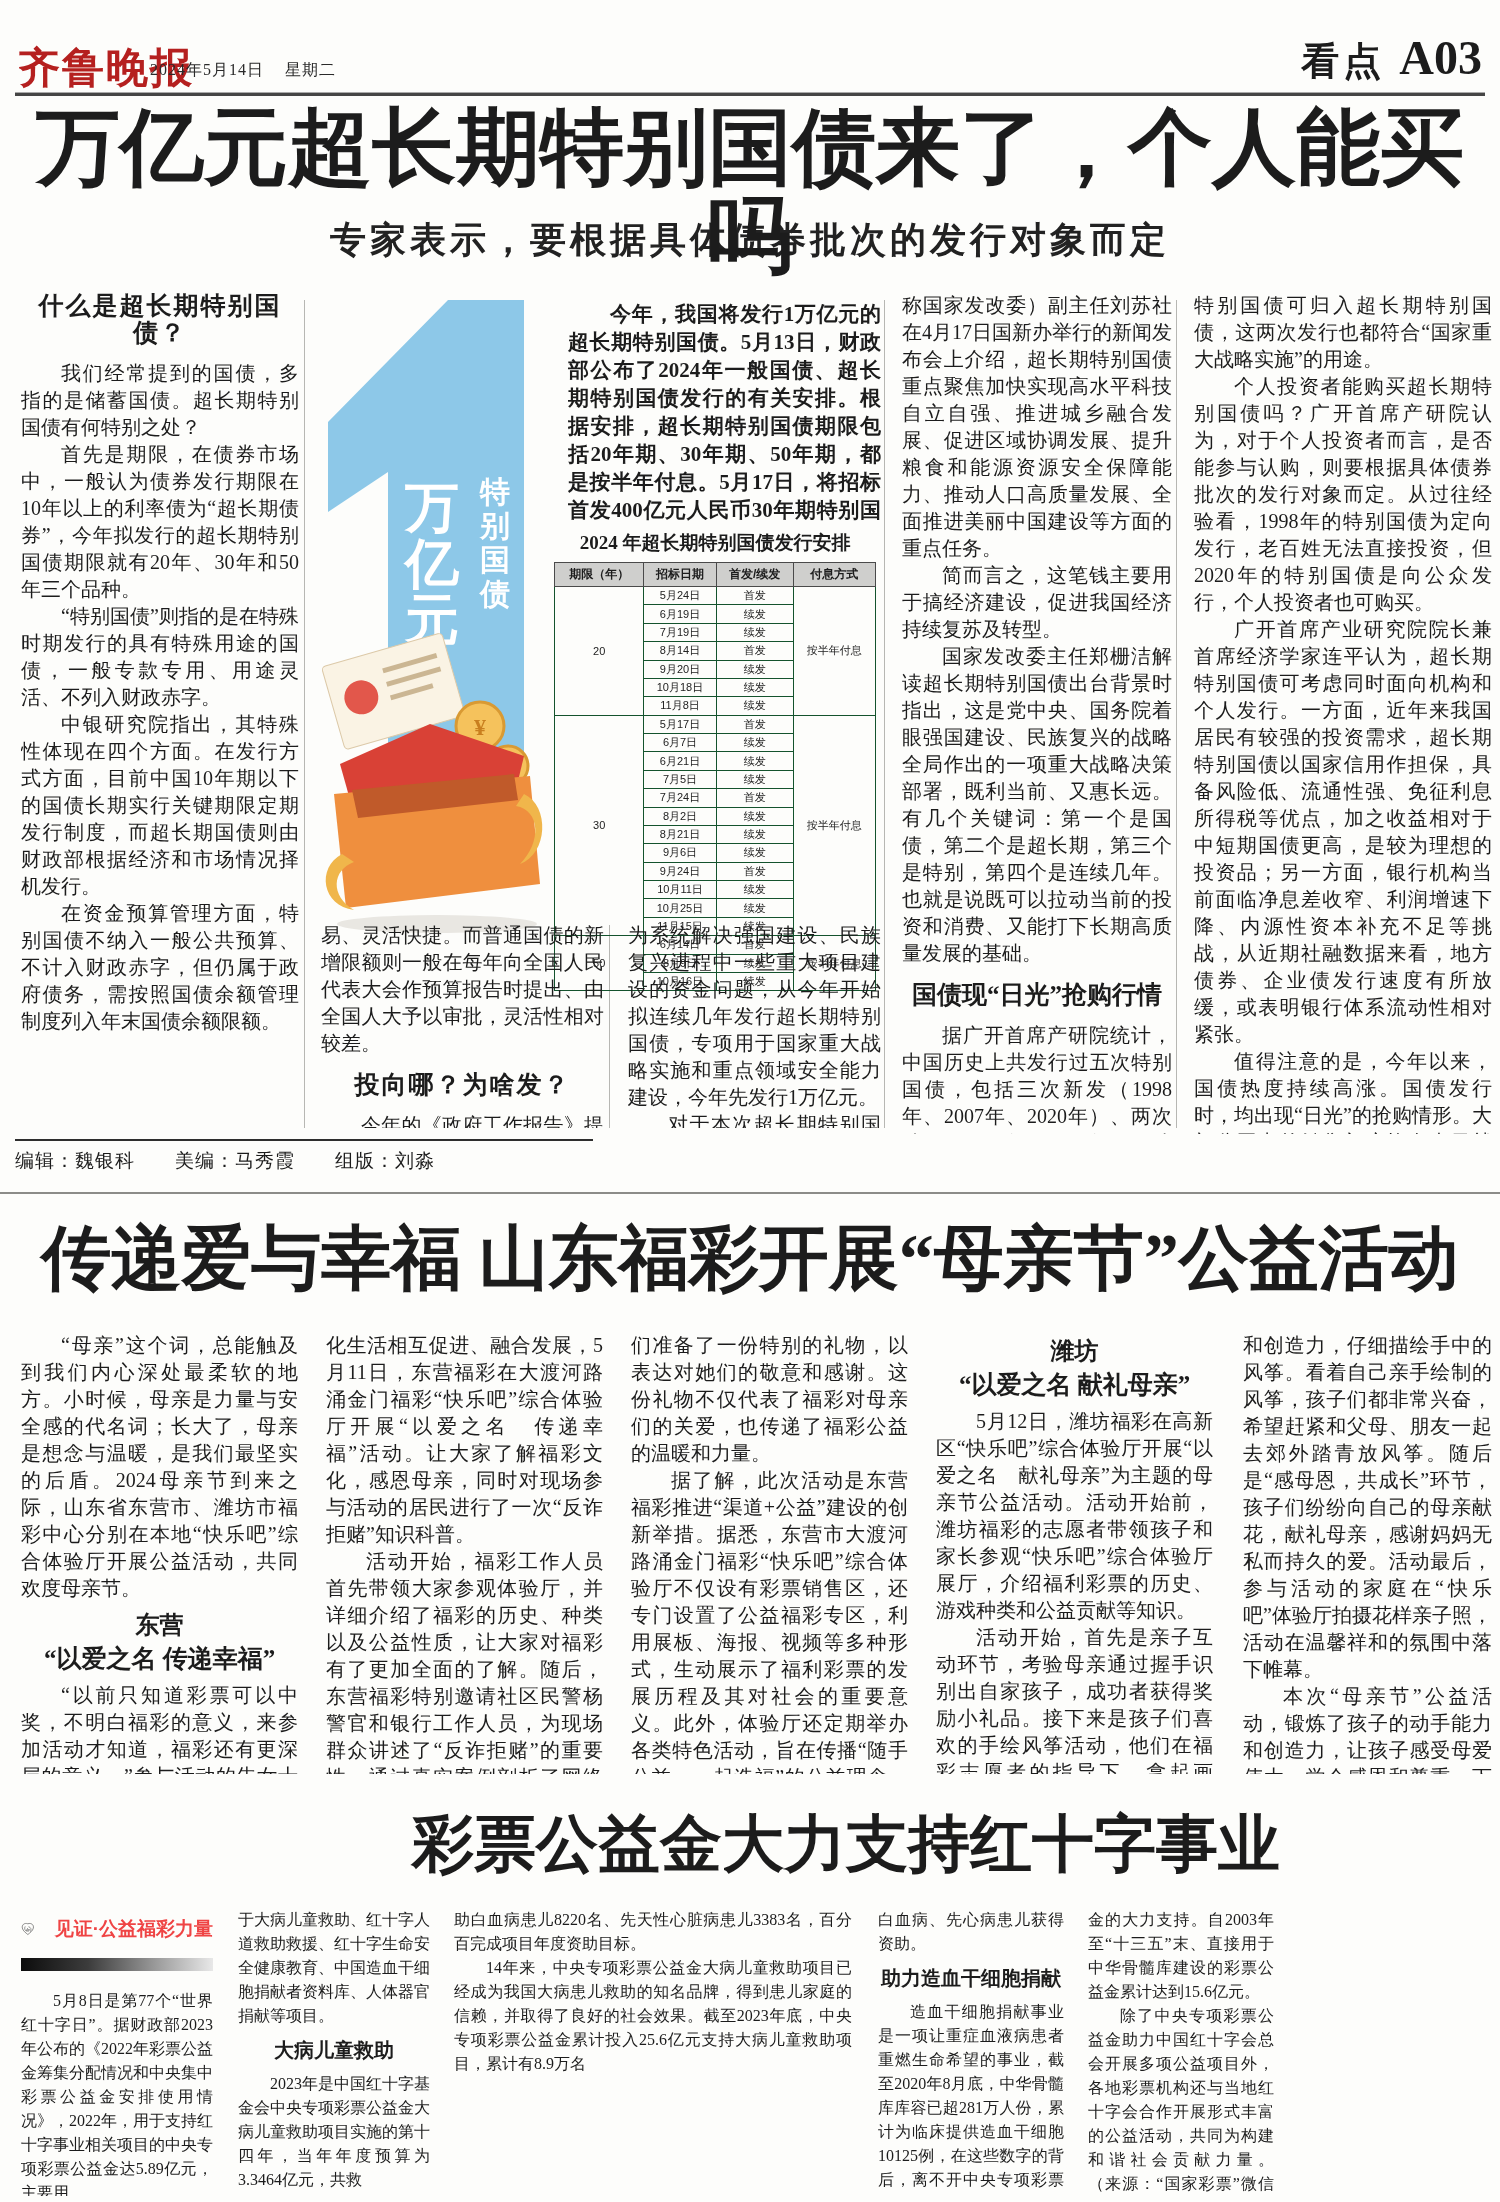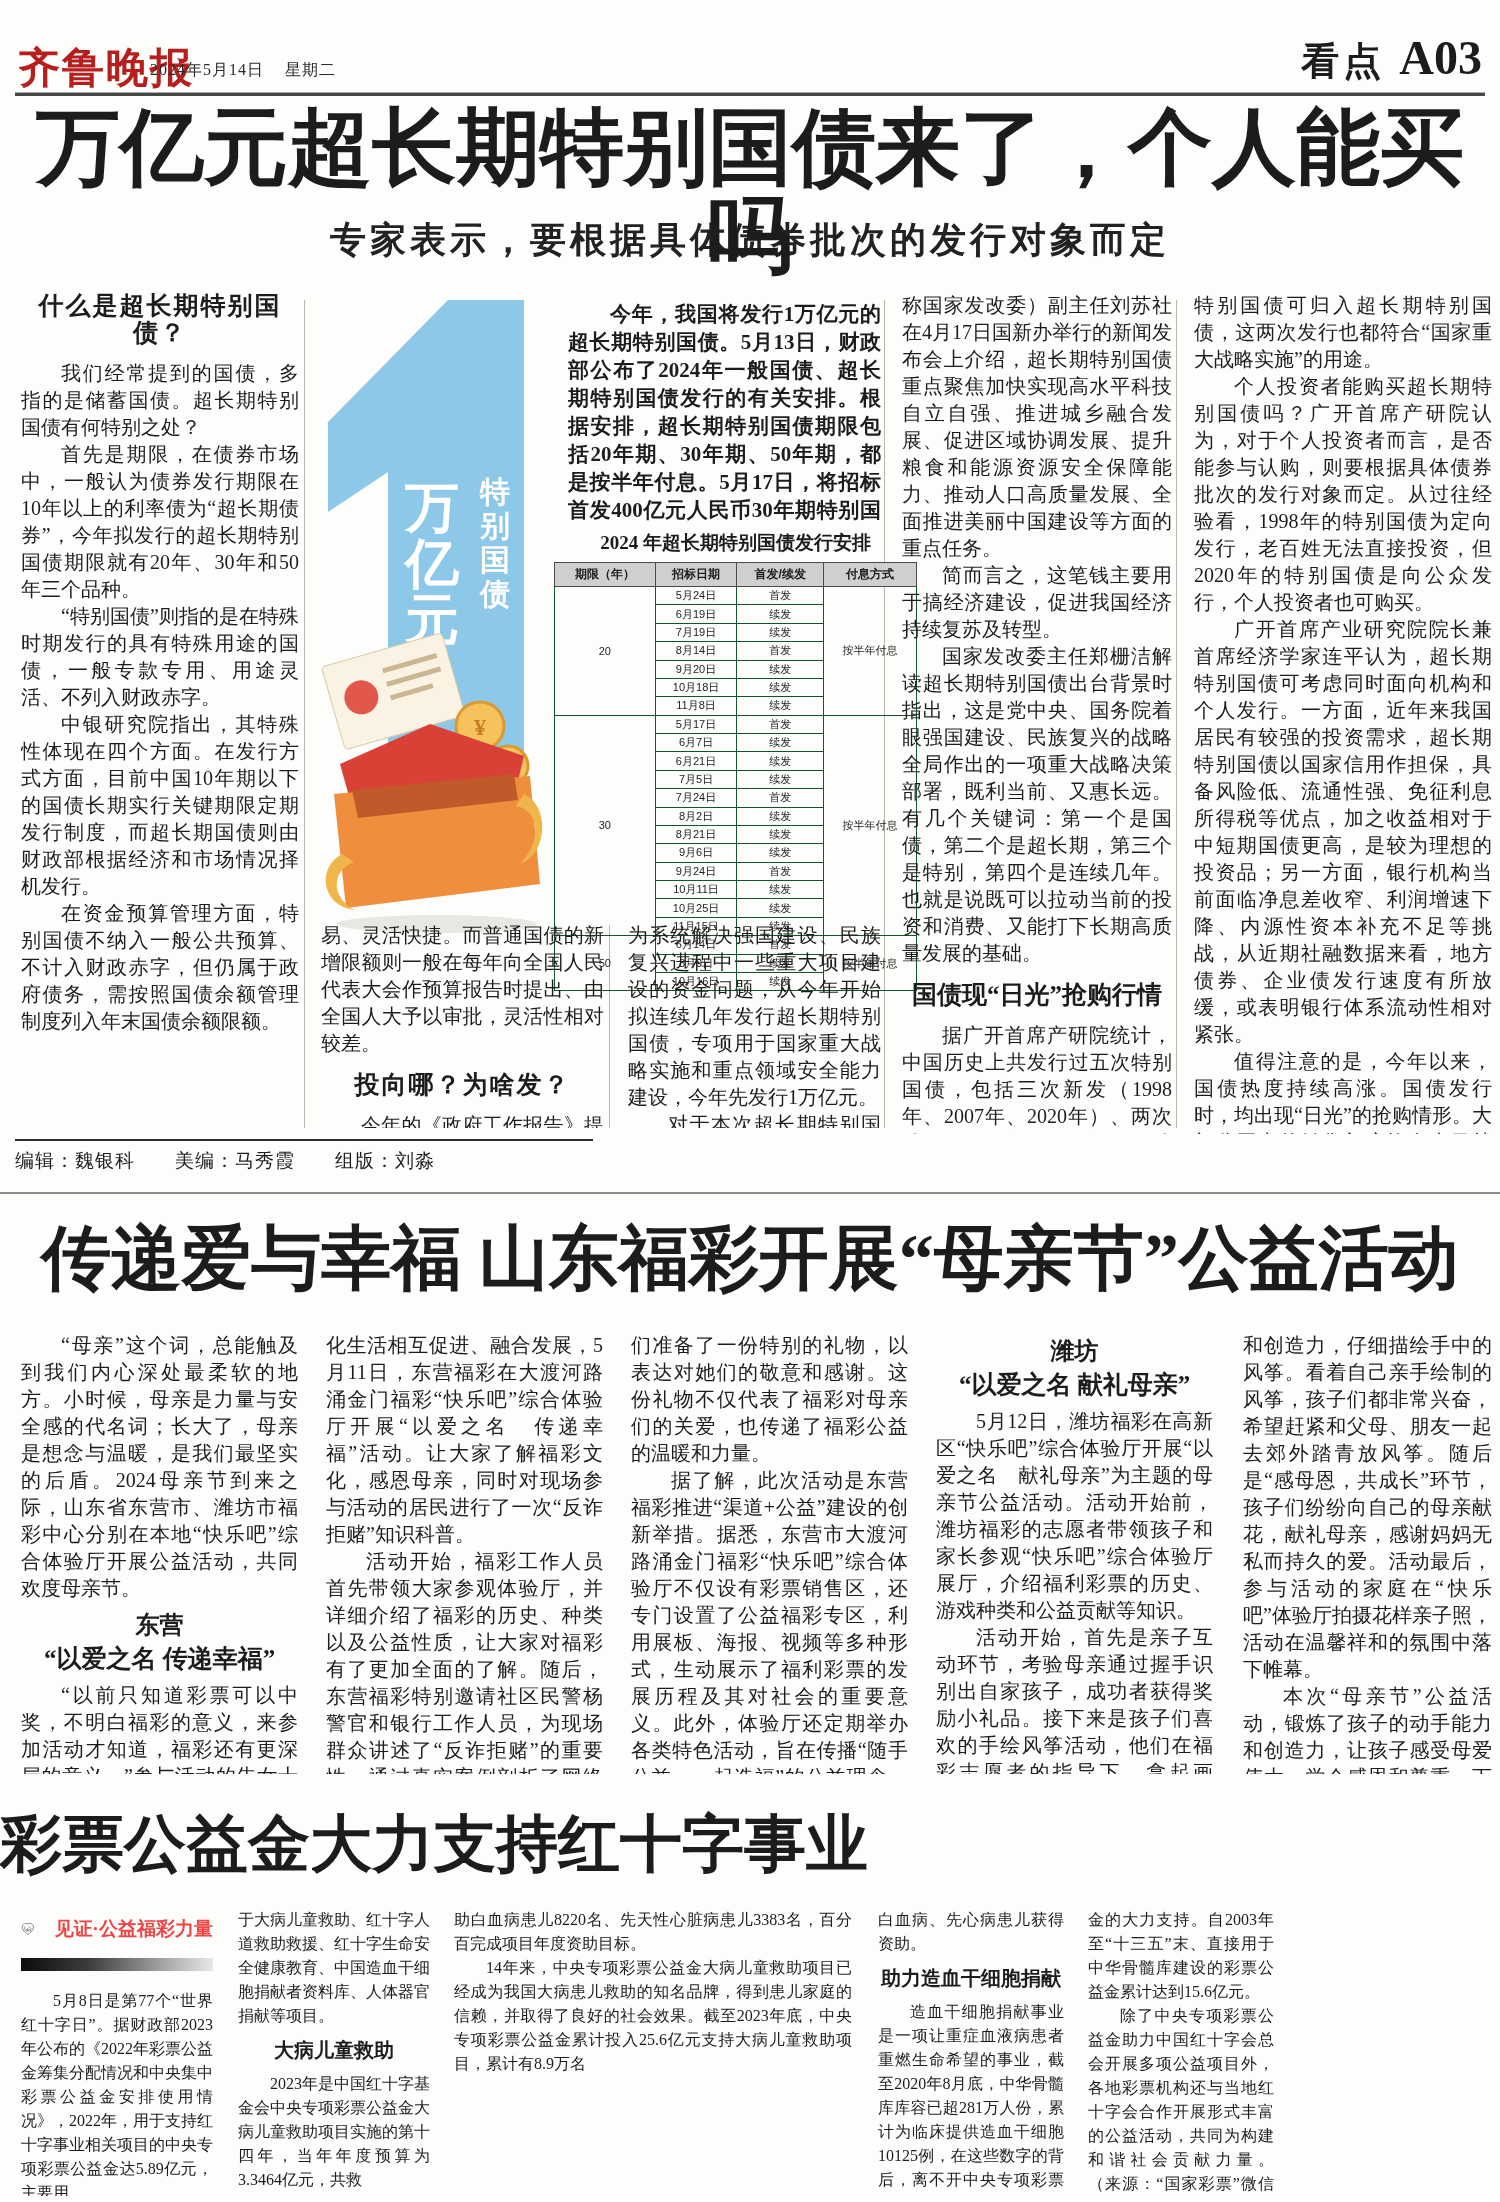--- a/index.html
+++ b/index.html
@@ -9,21 +9,21 @@
   
   .masthead{font-weight:bold;font-size:42px;color:#b5201f;letter-spacing:2px;transform:skewX(-4deg);}
   .date-line{font-size:16px;color:#2a2a2a;letter-spacing:1px;}
   .section-name{font-weight:bold;font-size:38px;letter-spacing:4px;}
   .page-no{font-weight:bold;font-size:48px;margin-left:14px;}
   .head-rule{height:3px;background:#454545;border-top:1px solid #aaa;}
   
   .headline1{width:1500px;text-align:center;font-weight:bold;font-size:84px;letter-spacing:0px;line-height:1.05;}
   .subtitle1{width:1500px;text-align:center;font-weight:bold;font-size:36px;letter-spacing:4px;color:#222;}
   .headline2{width:1500px;text-align:center;font-weight:bold;font-size:70px;line-height:1.05;}
-  .headline3{width:1280px;text-align:left;font-weight:bold;font-size:62px;line-height:1.05;}
+  .headline3{width:1280px;text-align:right;font-weight:bold;font-size:62px;line-height:1.05;}
   
   .col{overflow:hidden;margin-left:6px;}
   .col p{margin:0;text-indent:2em;text-align:justify;}
   .col p.flush{text-indent:0;}
   .body1{font-size:20px;line-height:27px;}
   .body1b p{font-weight:bold;}
   .body3{font-size:16px;line-height:24px;}
   .sec-head{font-weight:bold;font-size:25px;text-align:center;margin:0;padding:0;}
   .sec-head.sp{letter-spacing:2px;}
   .city-head{font-weight:bold;font-size:24px;text-align:center;margin:0;}
@@ -122,21 +122,21 @@
       </g>
     </svg>
   </div>
 
   <div class="abs col body1 body1b" style="left:562px;top:300px;width:313px;height:226px;font-size:21px;line-height:28px;">
     <div>
         <p>今年，我国将发行1万亿元的超长期特别国债。5月13日，财政部公布了2024年一般国债、超长期特别国债发行的有关安排。根据安排，超长期特别国债期限包括20年期、30年期、50年期，都是按半年付息。5月17日，将招标首发400亿元人民币30年期特别国债，为今年首期。</p>
       </div>
   </div>
 
-  <div class="abs" style="left:554px;top:530px;width:363px;">
+  <div class="abs" style="left:554px;top:530px;width:322px;">
     <div class="tbl-title">2024 年超长期特别国债发行安排</div>
     <div>
         <table class="bond">
           <thead>
             <tr>
               <th>期限（年）</th>
               <th>招标日期</th>
               <th>首发/续发</th>
               <th>付息方式</th>
             </tr>

